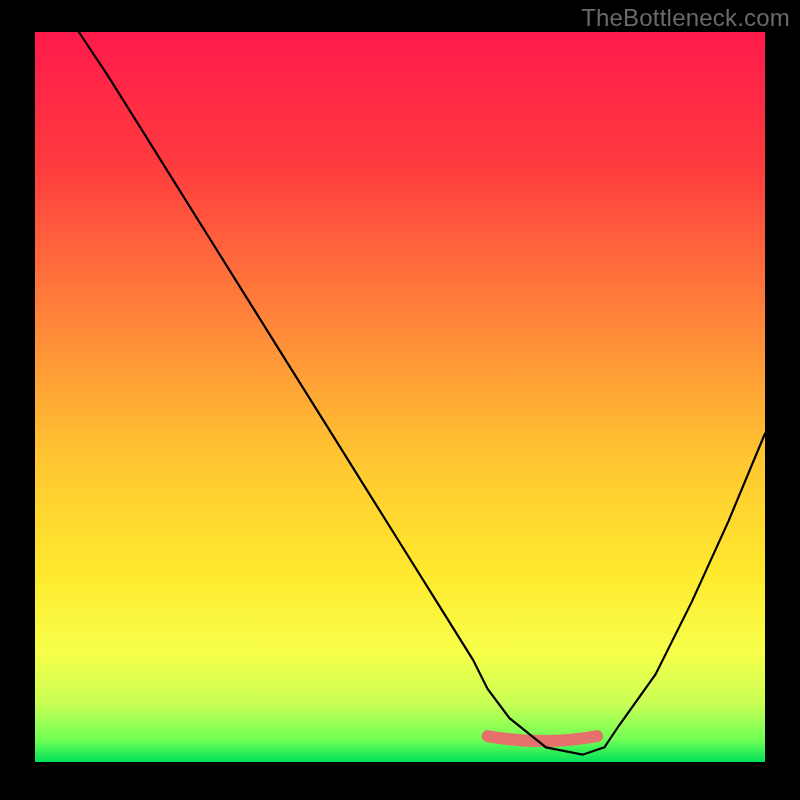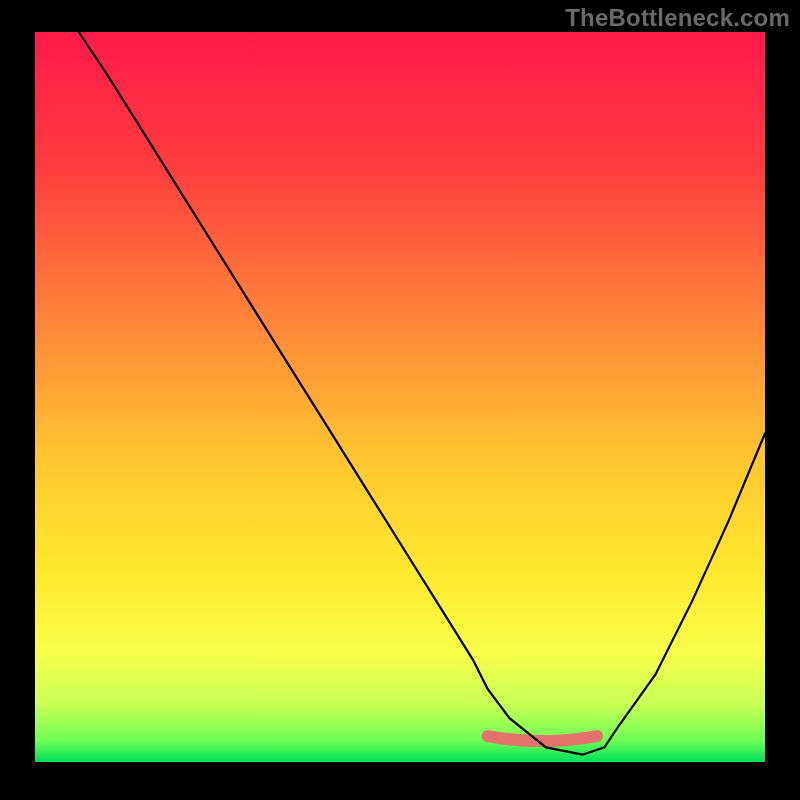--- a/index.html
+++ b/index.html
@@ -20,21 +20,21 @@
     position: absolute;
     left: 0;
     top: 0;
   }
   .watermark {
     position: absolute;
     top: 4px;
     right: 10px;
     color: #6a6a6a;
     font-size: 24px;
-    font-weight: 700;
+    font-weight: 400;
     letter-spacing: 0.2px;
     user-select: none;
     text-align: center;
   }
 </style>
 </head>
 <body>
 
 <div class="canvas-wrap">
 

